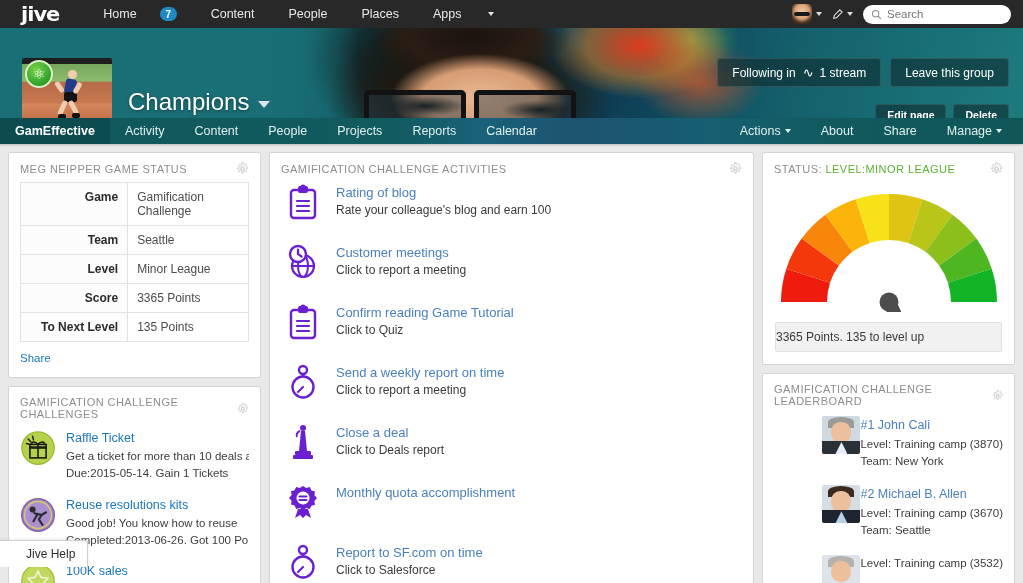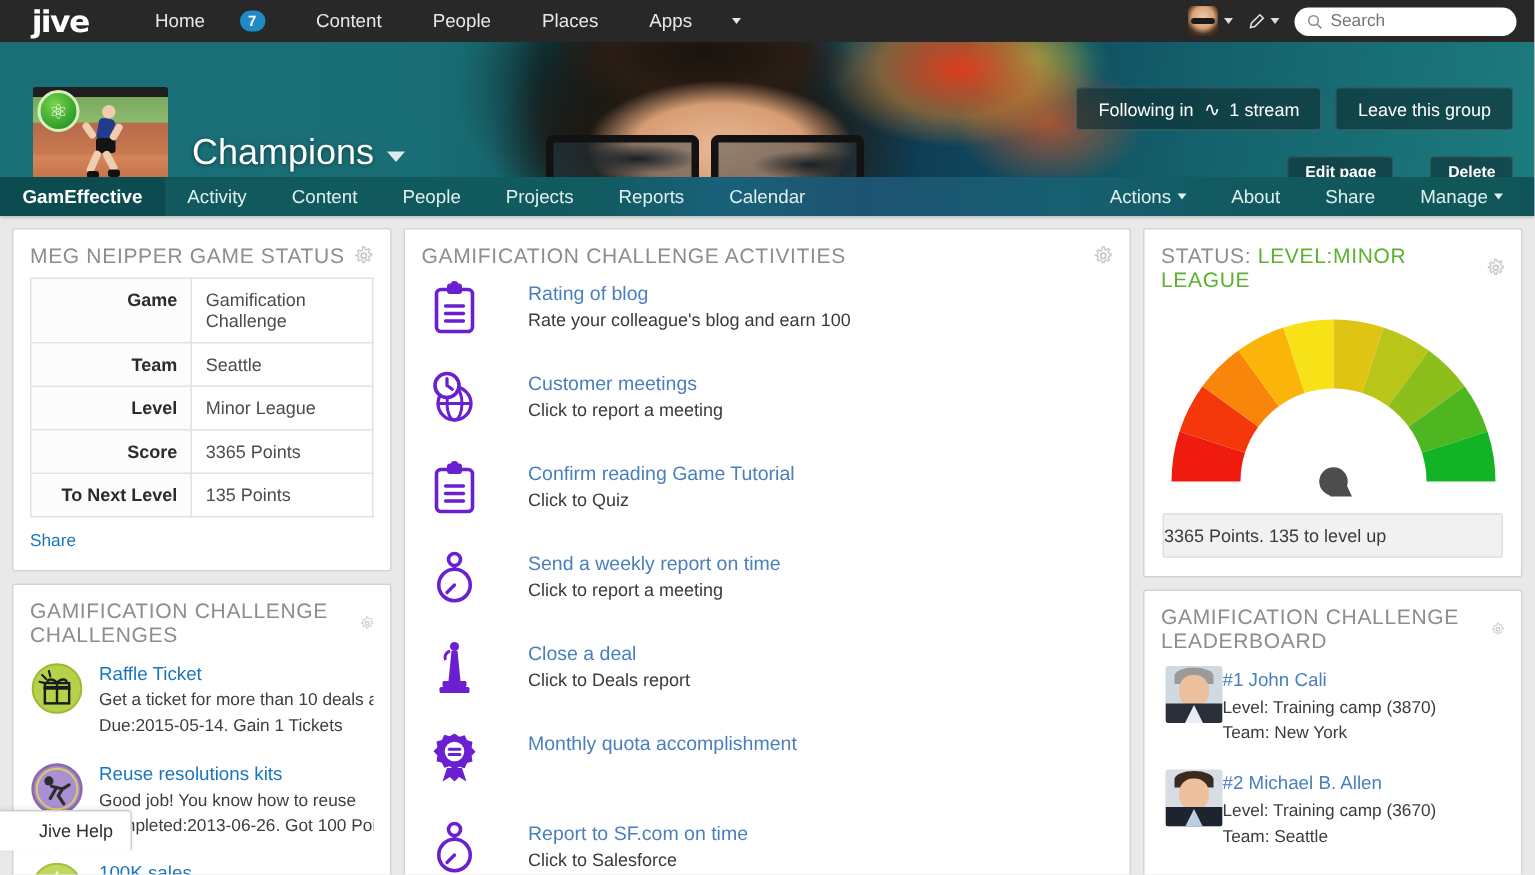--- a/index.html
+++ b/index.html
@@ -134,21 +134,21 @@
     border-right: 6px solid transparent; border-top: 7px solid rgba(255,255,255,.85);
     margin-top: 5px;
   }
   .banner-btns { position: absolute; right: 14px; top: 30px; display: flex; gap: 9px; }
   .btn-dark {
     background: rgba(15,45,48,.62); color: #fff; font-size: 12px;
     padding: 6px 14px; border-radius: 3px; border: 1px solid rgba(255,255,255,.12);
     cursor: pointer; display: flex; align-items: center; gap: 7px;
     white-space: nowrap;
   }
-  .banner-btns2 { position: absolute; right: 14px; top: 76px; display: flex; gap: 24px; }
+  .banner-btns2 { position: absolute; right: 14px; top: 76px; display: flex; gap: 7px; }
   .btn-dark-sm {
     background: rgba(15,45,48,.62); color: #fff; font-size: 10.5px; font-weight: bold;
     padding: 4px 11px; border-radius: 3px; border: 1px solid rgba(255,255,255,.1);
     cursor: pointer;
   }
   .wave-ico { font-size: 13px; letter-spacing: -1px; }
 
   
   .subnav {
     height: 26px; background: #3b82f6; position: relative; z-index: 30;
@@ -179,21 +179,21 @@
   .col-right{ width: 253px; flex: 0 0 253px; }
 
   .widget {
     background: #fff; border: 1px solid #d4d4d4; border-radius: 2px;
     margin-bottom: 8px; position: relative;
   }
   .widget-head {
     display: flex; align-items: center; padding: 9px 11px 7px 11px;
   }
   .widget-title {
-    font-size: 14px; color: #8d8d8d; letter-spacing: .45px;
+    font-size: 11px; color: #8d8d8d; letter-spacing: .45px;
     text-transform: uppercase; font-weight: normal;
   }
   .widget-title .lvl { color: #5cb130; }
   .gear {
     margin-left: auto; width: 13px; height: 13px; cursor: pointer;
     opacity: .55;
   }
   .widget-body { padding: 0 11px 11px 11px; }
 
   
@@ -218,39 +218,39 @@
   .chal-title {
     color: #1a76bc; font-size: 12.5px; cursor: pointer; display: block;
     margin-bottom: 2px; line-height: 1.3;
   }
   .chal-desc {
     color: #3d3d3d; font-size: 11.5px; line-height: 1.45;
     white-space: nowrap; overflow: hidden;
   }
 
   
-  .act { display: flex; gap: 30px; padding: 2px 0 16px 0; }
+  .act { display: flex; gap: 14px; padding: 2px 0 16px 0; }
   .act-ico { width: 38px; height: 42px; flex: 0 0 38px; display:flex; align-items:flex-start; justify-content:center; }
   .act-txt { padding-top: 1px; }
   .act-title {
     color: #4a7fbd; font-size: 13px; cursor: pointer; display: block;
     margin-bottom: 3px;
   }
   .act-desc { color: #3a3a3a; font-size: 12px; }
 
   
   .gauge-wrap { padding: 2px 12px 0 12px; }
   .gauge-label {
     background: #f1f1f1; border: 1px solid #e0e0e0; border-radius: 2px;
     font-size: 12px; color: #3b3b3b;
     padding: 7px 0; margin: 6px 12px 12px 12px;
   }
 
   
-  .lb { display: flex; gap: 0; padding: 2px 0 13px 0; }
+  .lb { display: flex; gap: 0; padding: 2px 0 13px 0; justify-content: flex-end; }
   .lb-av {
     width: 38px; height: 38px; flex: 0 0 38px; border-radius: 2px;
     overflow: hidden; position: relative;
   }
   .lb-av .hair { position:absolute; left:6px; top:1px; right:6px; height:11px; border-radius:50% 50% 0 0; }
   .lb-av .face { position:absolute; left:9px; top:6px; width:20px; height:21px; border-radius:46%; background:#ecc09c; }
   .lb-av .body { position:absolute; left:0; right:0; bottom:0; height:13px; }
   .lb-av .shirt { position:absolute; left:13px; bottom:0; width:12px; height:12px; background:#e8eef5; clip-path: polygon(50% 0, 100% 100%, 0 100%); }
   .lb-txt { font-size: 11.5px; color: #3c3c3c; line-height: 1.5; }
   .lb-name { color: #4a7fbd; font-size: 12.5px; cursor: pointer; display:block; margin-bottom: 1px; }

